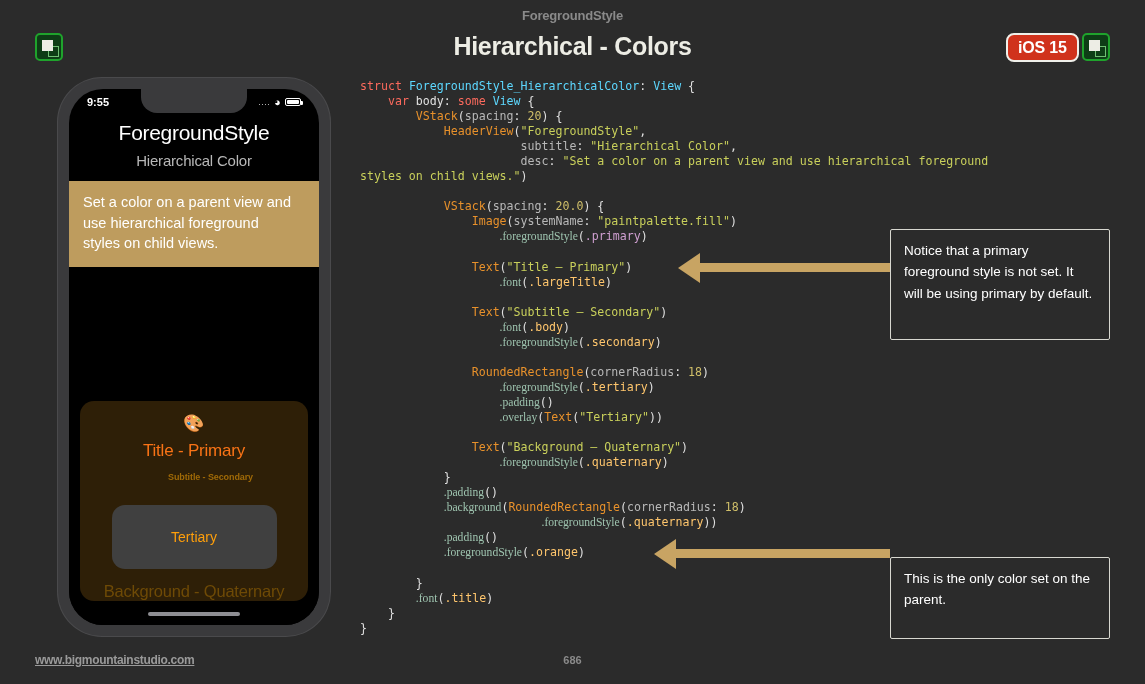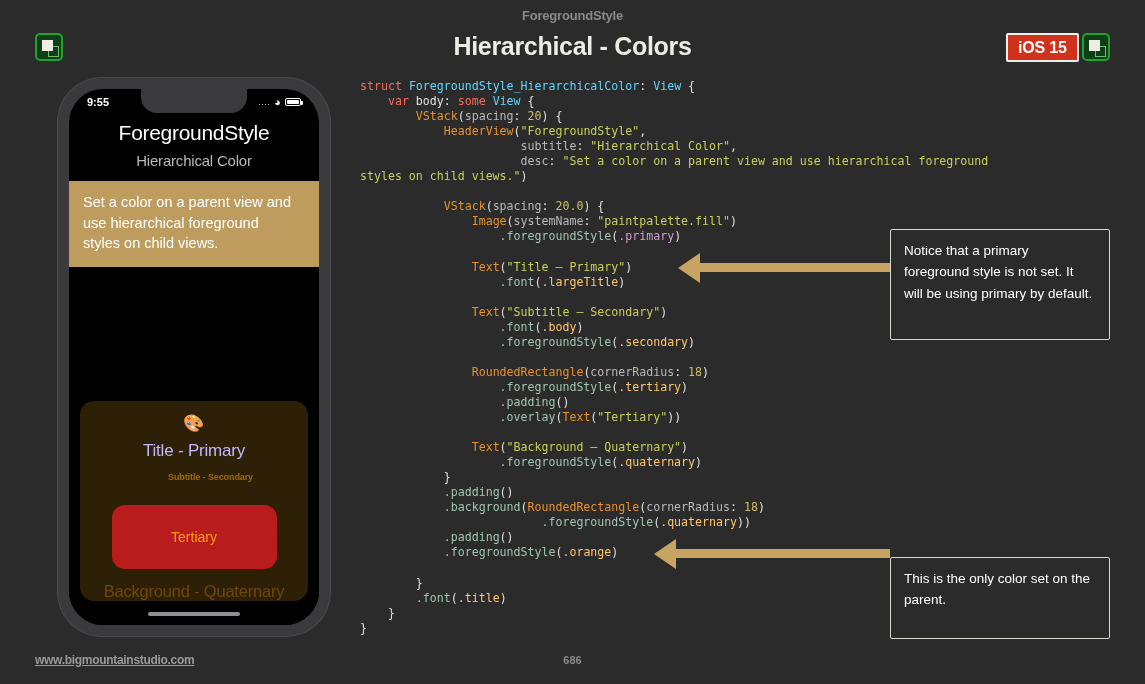--- a/index.html
+++ b/index.html
@@ -39,21 +39,21 @@
   .app-icon .sq-front {
     position: absolute; left: 5px; top: 5px; width: 11px; height: 11px;
     background: #EDEDE5; border: 1.6px solid #EDEDE5;
   }
   #app-icon-left { position: absolute; left: 35px; top: 33px; }
   #app-icon-right { position: absolute; left: 1082px; top: 33px; }
 
   #ios-badge {
     position: absolute; left: 1006px; top: 33px;
     height: 29px; padding: 0 10px;
-    background: #D0321C; border: 2px solid #F0F0EA; border-radius: 2px;
+    background: #D0321C; border: 2px solid #F0F0EA; border-radius: 8px;
     color: #FFFFFF; font-size: 16px; font-weight: bold;
     display: flex; align-items: center; justify-content: center;
     letter-spacing: -0.2px;
   }
 
   
   #phone-frame {
     position: absolute; left: 58px; top: 78px;
     width: 272px; height: 558px;
     background: #3A3A3C;
@@ -108,25 +108,25 @@
     padding: 11px 22px 13px 14px;
   }
 
   #phone-body { position: absolute; left: 0; top: 273px; width: 250px; height: 263px; background: #000; }
   #demo-card {
     position: absolute; left: 11px; top: 39px; width: 228px; height: 200px;
     background: #2E1F07; border-radius: 14px;
     display: flex; flex-direction: column; align-items: center;
   }
   #palette-icon { font-size: 17px; margin-top: 14px; line-height: 1; }
-  #demo-title { color: #c4b5fd; font-size: 17px; margin-top: 9px; letter-spacing: -0.2px; }
+  #demo-title { color: #f97316; font-size: 17px; margin-top: 9px; letter-spacing: -0.2px; }
   #demo-subtitle { color: #A06A07; font-size: 9px; margin-top: 11px; font-weight: bold; letter-spacing: -0.1px; margin-left: 33px; }
   #demo-tertiary {
     margin-top: 23px; width: 165px; height: 93px;
-    background: #b91c1c; border-radius: 13px;
+    background: #404040; border-radius: 13px;
     display: flex; align-items: center; justify-content: center;
     color: #FF9F0A; font-size: 14px;
   }
   #demo-quaternary { color: #6E4A06; font-size: 16.5px; margin-top: 13px; letter-spacing: -0.2px; }
   #home-indicator {
     position: absolute; left: 79px; bottom: 9px; width: 92px; height: 4px;
     background: #8E8E93; border-radius: 2px;
   }
 
   
@@ -138,21 +138,21 @@
     line-height: 15.05px;
     white-space: pre;
     color: #FFFFFF;
   }   
   .kw  { color: #FC6A5D; }   
   .ty  { color: #5DD8FF; }   
   .fn  { color: #E8912B; }   
   .st  { color: #C9D05B; }   
   .num { color: #D0BF69; }   
   .pm  { color: #CF9FD0; }   
-  .at  { color: #9FC5B0; }   
+  .at  { color: #9FC5B0; font-family: Liberation Serif, serif; }   
   .md  { color: #FFC66D; }   
   .pl  { color: #E0E0E0; }   
   .lbl { color: #B8B8B8; }   
 
   
   .callout {
     position: absolute;
     background: #2B2B2B;
     border: 1.6px solid #D8D8D0;
     border-radius: 2px;

